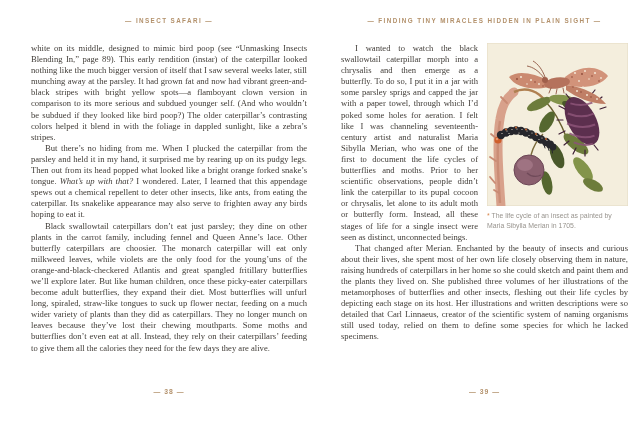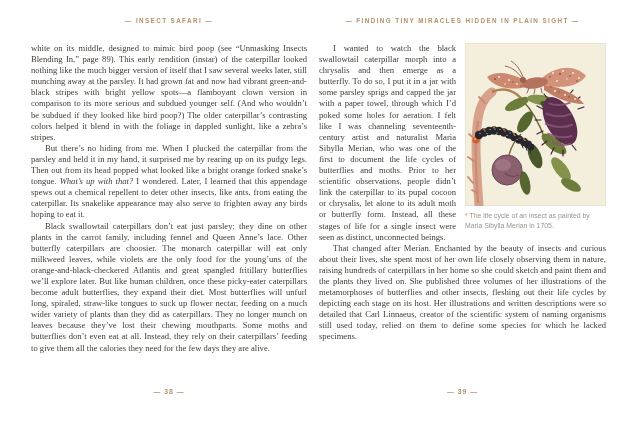--- a/index.html
+++ b/index.html
@@ -1,21 +1,21 @@
 <!DOCTYPE html>
 <html><head>
 <meta charset="utf-8">
 <style>
   html,body{margin:0;padding:0;}
   body{width:640px;height:426px;overflow:hidden;background:#ffffff;
        font-family:"Liberation Serif", serif;}
   .spread{position:relative;width:564px;height:426px;background:#ffffff;}
   .page{position:absolute;top:17px;height:392px;}
   .page-left{left:31px;width:276px;}
-  .page-right{left:319px;width:287px;}
+  .page-right{left:341px;width:287px;}
   .running-head{text-align:center;font-family:"Liberation Sans", sans-serif;
        font-size:6.3px;font-weight:bold;letter-spacing:1.4px;color:#b3916b;
        white-space:nowrap;}
   .page-body{margin-top:19px;font-size:8.6px;line-height:11.1px;color:#403c37;
        text-align:justify;}
   .para{margin:0;}
   .para.indent{text-indent:14px;}
   .para em{}
   .folio{position:absolute;left:0;right:0;top:371px;text-align:center;
        font-family:"Liberation Sans", sans-serif;font-size:6.8px;font-weight:bold;

